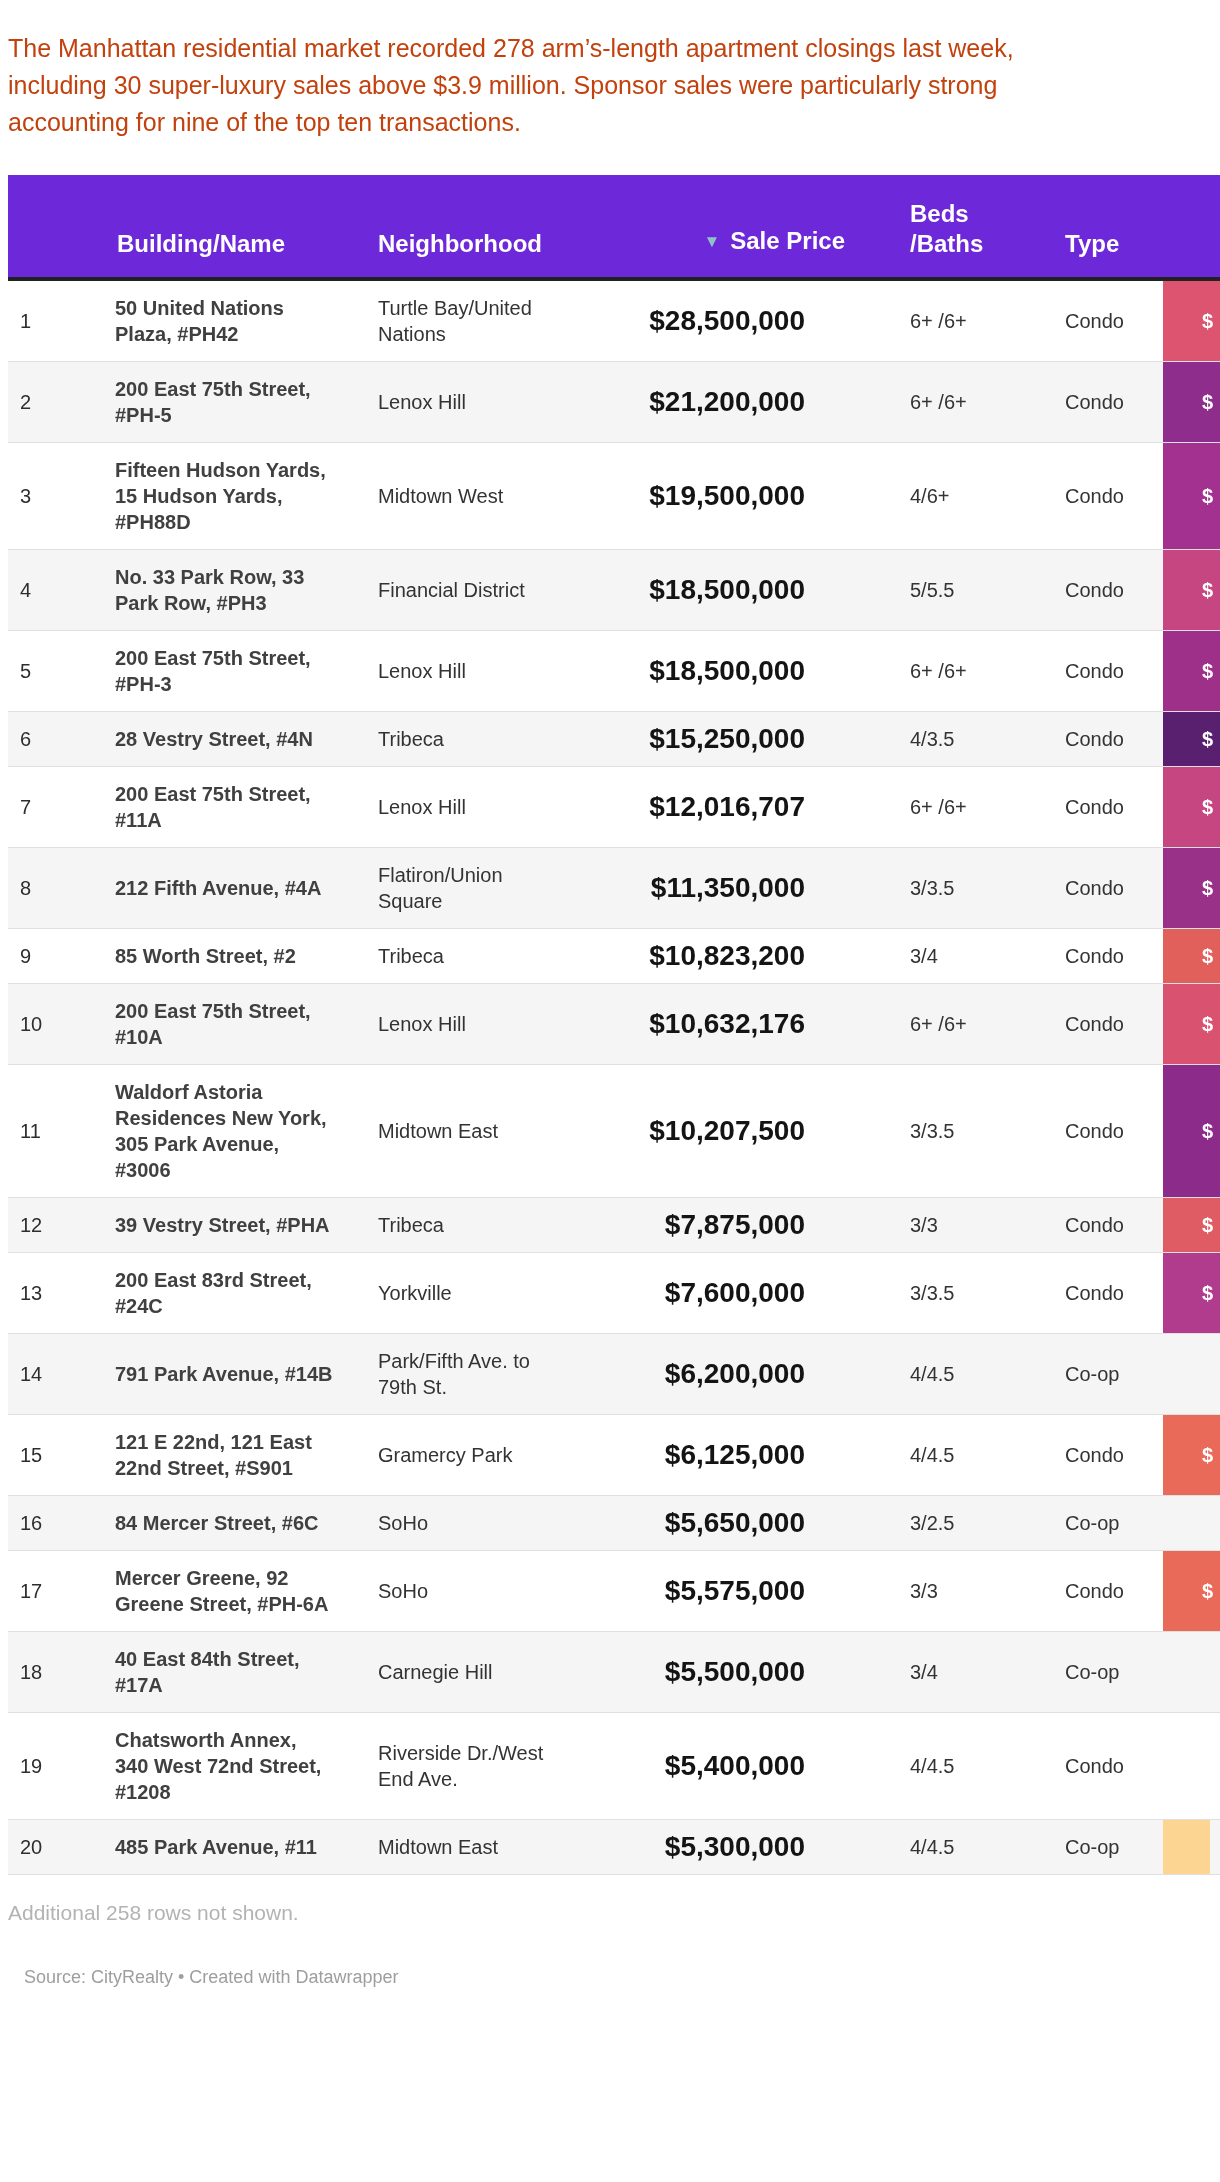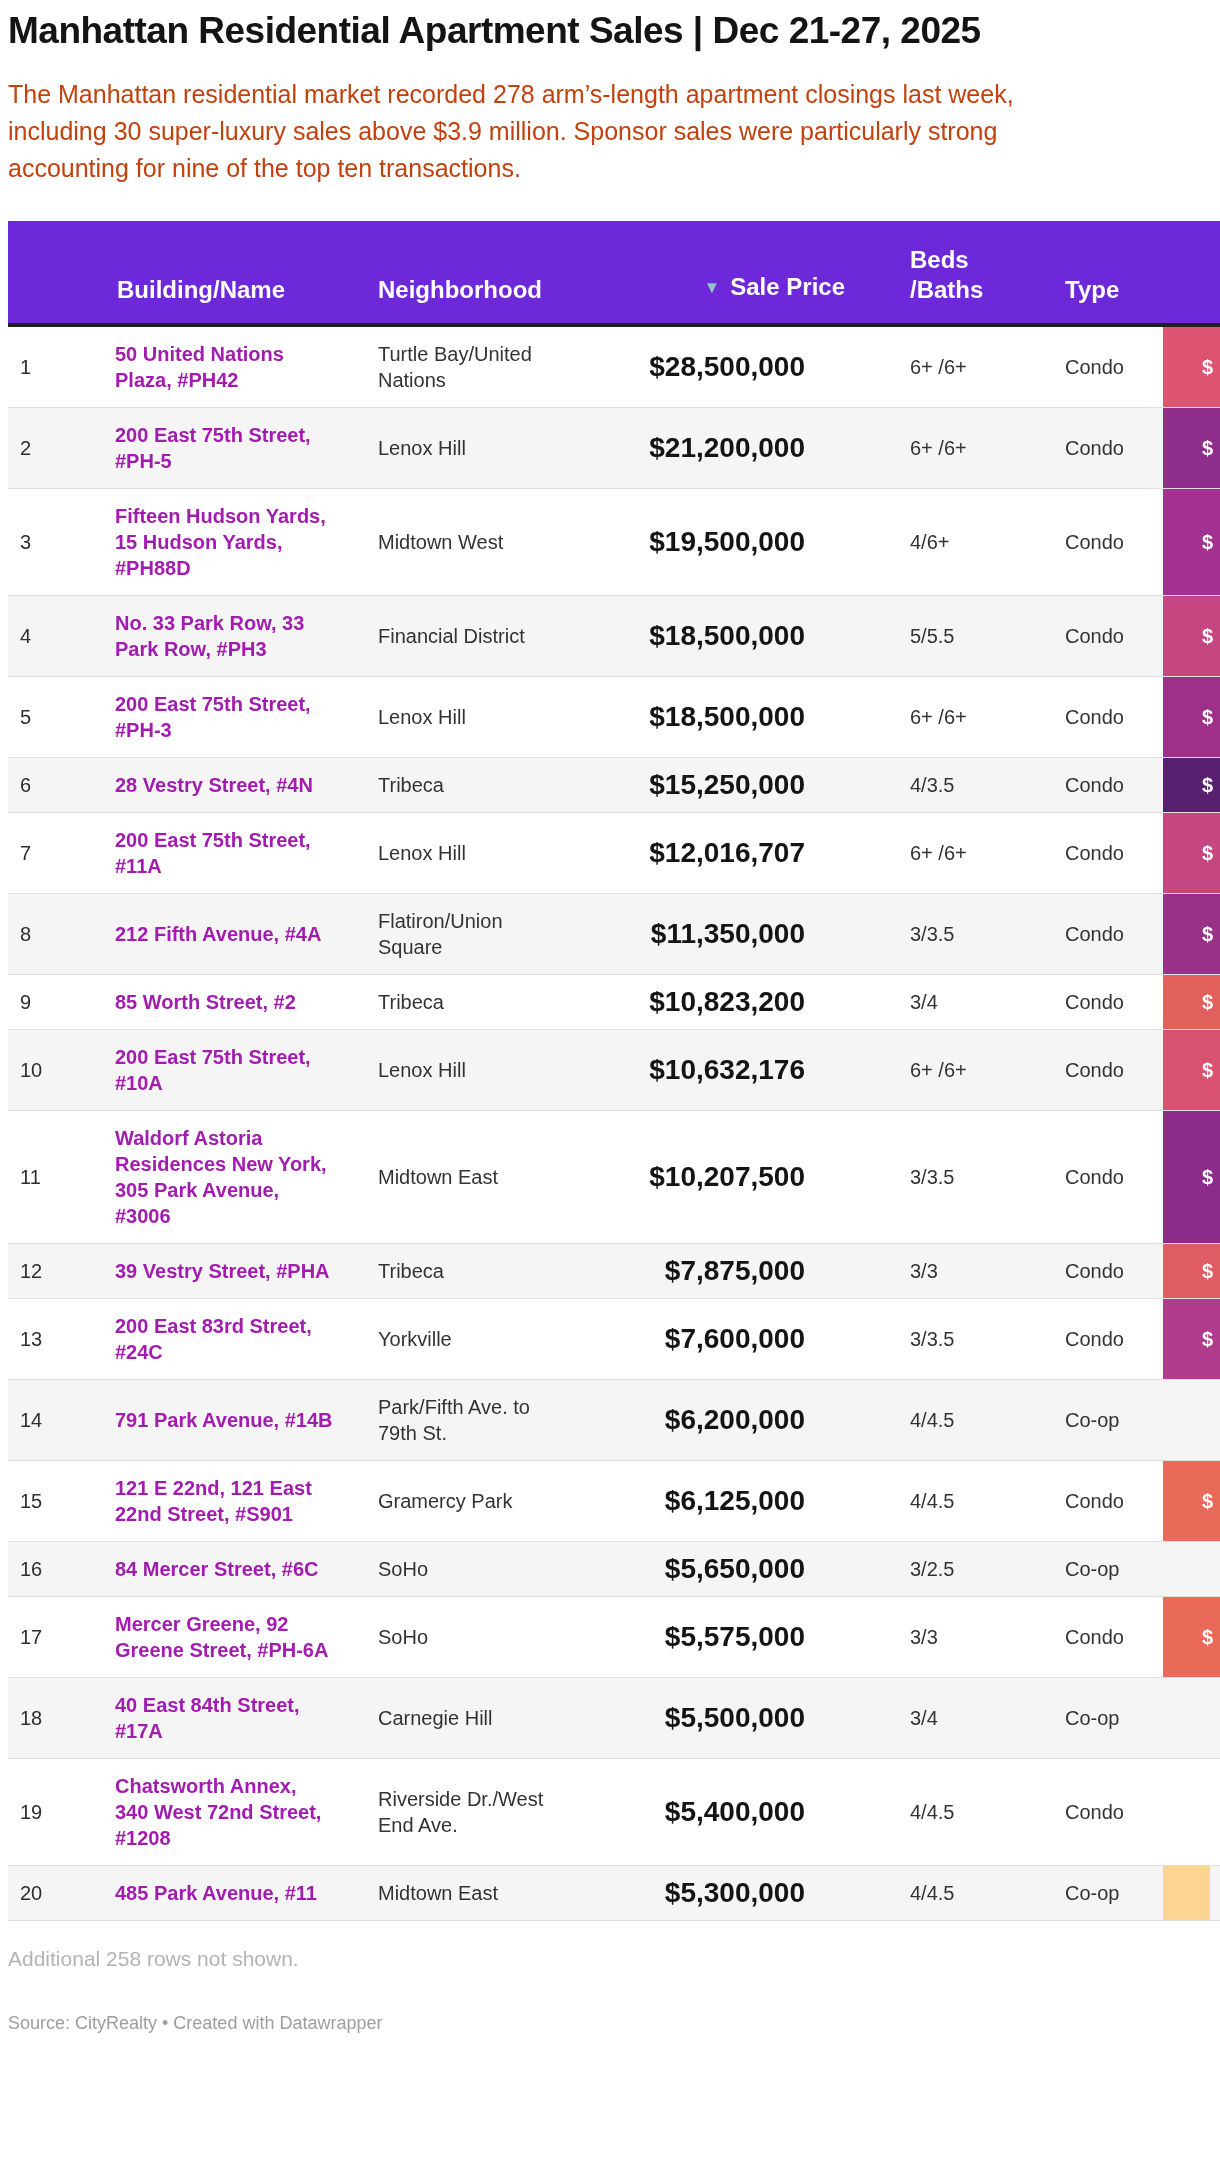--- a/index.html
+++ b/index.html
@@ -72,21 +72,21 @@
     vertical-align:middle;
     padding:14px 0;
     font-size:20px;
     line-height:26px;
     color:#333333;
     background:#ffffff;
   }
   td.cell-rank{padding-left:12px;color:#2e2e2e;}
   td.cell-building{
     font-weight:bold;
-    color:#a21caf;
+    color:#404040;
     padding-right:45px;
   }
   td.cell-building .w{display:block;max-width:218px;}
   td.cell-hood{padding-right:52px;}
   td.cell-hood .w{display:block;max-width:182px;}
   td.cell-price{
     text-align:right;
     padding-right:75px;
     font-weight:bold;
     font-size:28px;
@@ -112,29 +112,28 @@
 
   
   .rows-note{
     font-size:21px;
     color:#b3b3b3;
     margin:26px 0 0 0;
   }
   .source-line{
     font-size:18px;
     color:#9e9e9e;
-    margin:42px 0 0 0;
+    margin:42px 0 0 16px;
   }
 </style>
 </head>
 <body>
 
 <div class="page">
 
-  <h1 class="page-title">Manhattan Residential Apartment Sales | Dec 21-27, 2025</h1>
 
   <p class="page-desc">The Manhattan residential market recorded 278 arm’s-length apartment closings last week, including 30 super-luxury sales above $3.9 million. Sponsor sales were particularly strong accounting for nine of the top ten transactions.</p>
 
   <table class="dw-table">
     <colgroup>
       <col class="c-rank">
         <col class="c-building">
         <col class="c-hood">
       <col class="c-price">
         <col class="c-beds">

